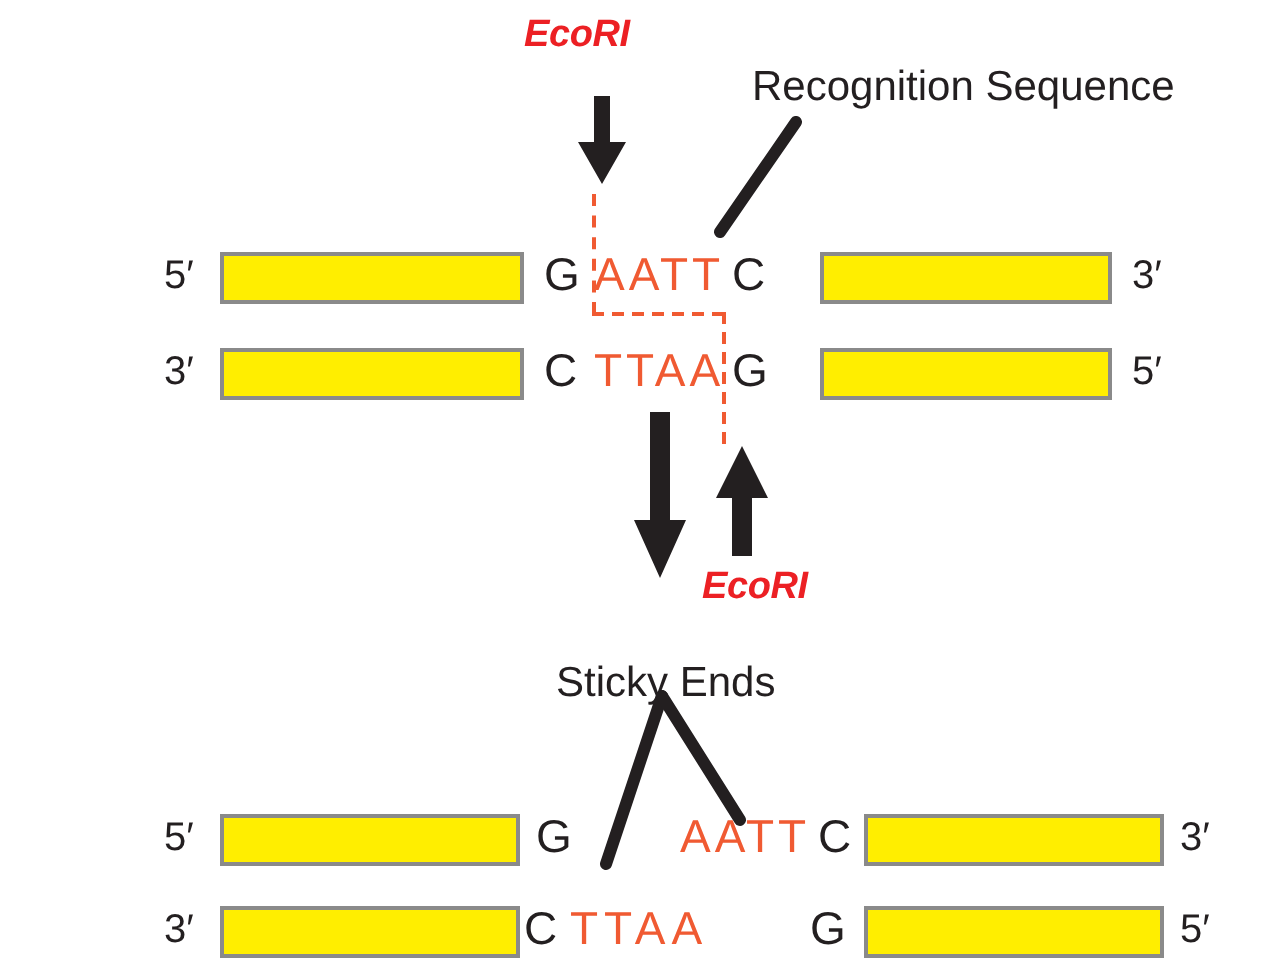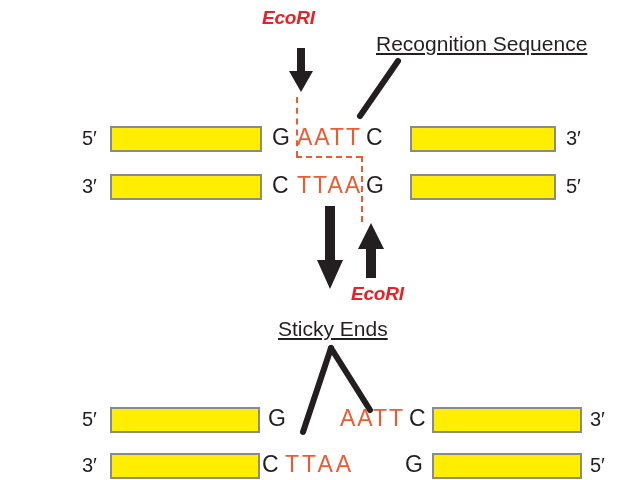--- a/index.html
+++ b/index.html
@@ -29,21 +29,20 @@
     letter-spacing: -0.2px;
     white-space: nowrap;
     line-height: 1;
   }
   .plain-label {
     font-family: "Liberation Sans", sans-serif;
     color: #231f20;
     font-size: 21px;
     white-space: nowrap;
     line-height: 1;
-    text-decoration: underline;
   }
   .prime-label {
     font-family: "Liberation Sans", sans-serif;
     color: #231f20;
     font-size: 20px;
     white-space: nowrap;
     line-height: 1;
   }
   .base {
     font-family: "Liberation Sans", sans-serif;
@@ -139,21 +138,21 @@
   </div>
 
   <div class="abs" style="left:355px; top:223px;">
     <svg class="arrow-svg" width="32" height="56" viewBox="0 0 32 56">
       <polygon points="16,0 29,26 21,26 21,55 11,55 11,26 3,26" fill="#231f20"></polygon>
     </svg>
   </div>
 
   <div class="abs enzyme-label" style="left:351px; top:284px;">EcoRI</div>
 
-  <div class="abs plain-label" style="left:278px; top:318px;">Sticky Ends</div>
+  <div class="abs plain-label" style="left:278px; top:331px;">Sticky Ends</div>
 
   <div class="abs" style="left:296px; top:344px;">
     <svg class="pointer-svg" width="90" height="92" viewBox="0 0 90 92">
       <line x1="35" y1="4" x2="7" y2="88" stroke="#231f20" stroke-width="6" stroke-linecap="round"></line>
       <line x1="35" y1="4" x2="74" y2="66" stroke="#231f20" stroke-width="6" stroke-linecap="round"></line>
     </svg>
   </div>
 
   <div class="abs prime-label" style="left:82px; top:409px;">5′</div>
 

